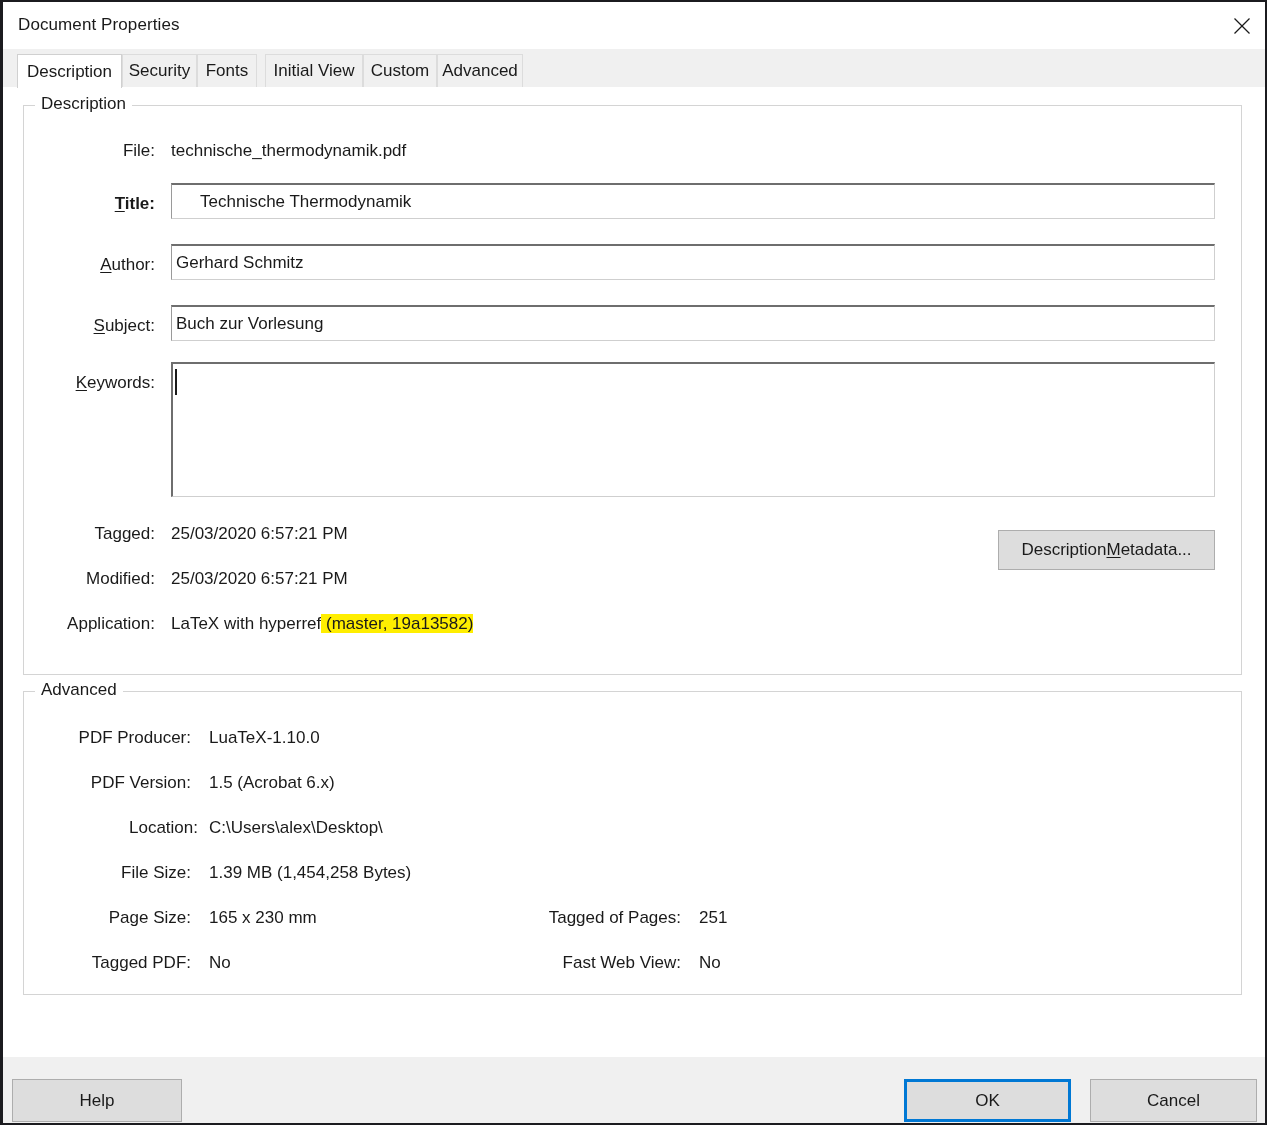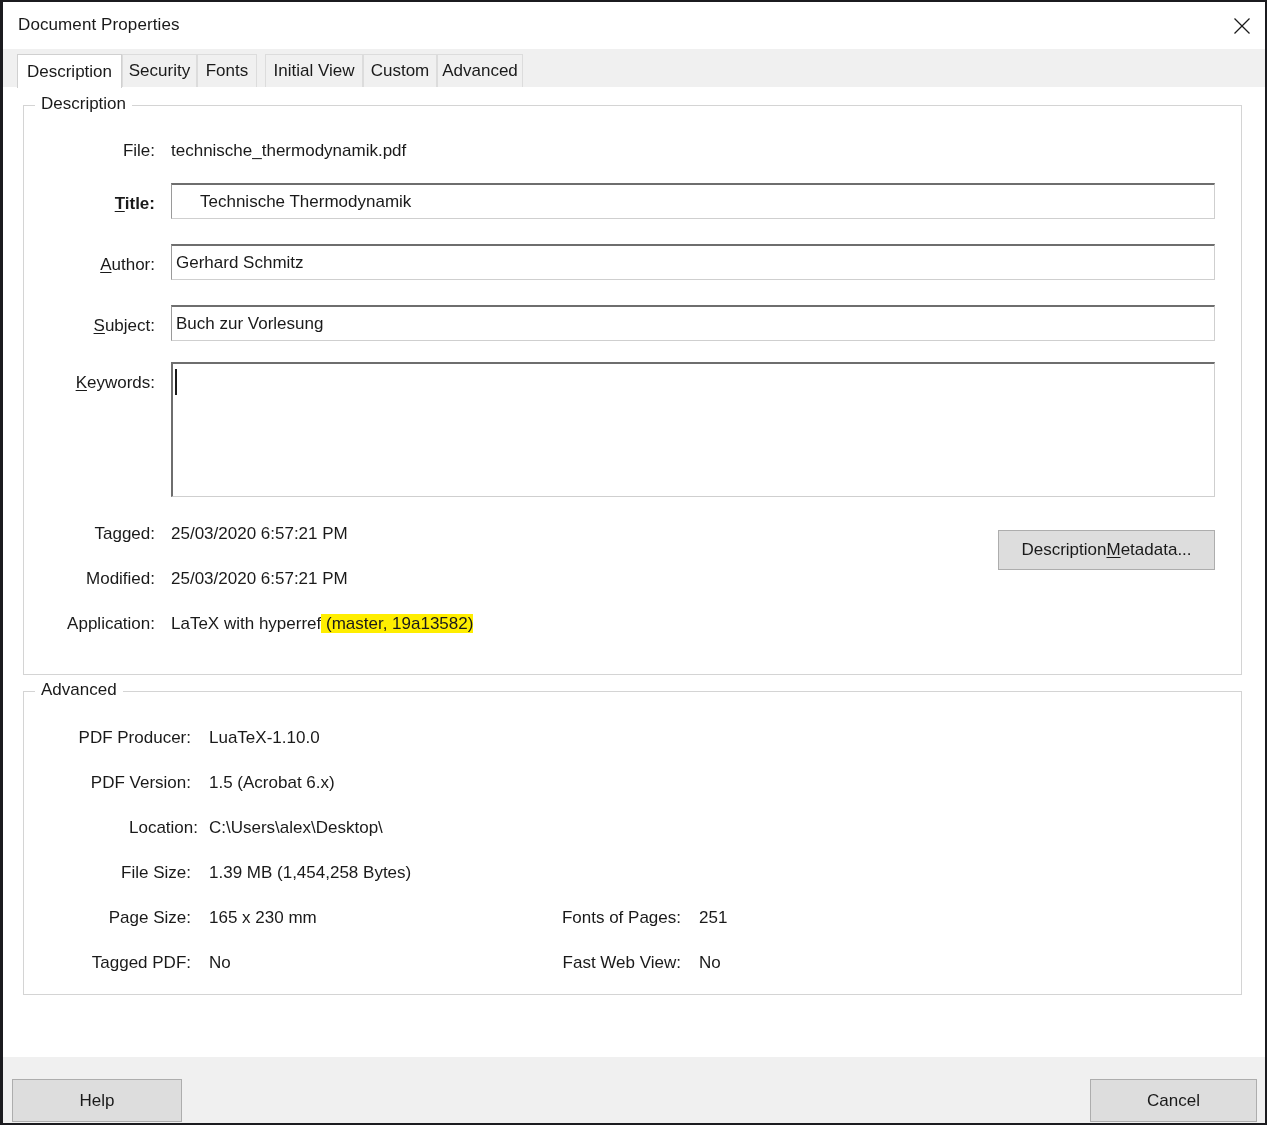--- a/index.html
+++ b/index.html
@@ -310,30 +310,33 @@
 
     <div class="lbl" style="left:20px; top:776px; width:168px;">File Size:</div>
     <div class="val" style="left:206px; top:776px;">1.39 MB (1,454,258 Bytes)</div>
 
     <div class="lbl" style="left:20px; top:821px; width:168px;">Page Size:</div>
     <div class="val" style="left:206px; top:821px;">165 x 230 mm</div>
 
     <div class="lbl" style="left:20px; top:866px; width:168px;">Tagged PDF:</div>
     <div class="val" style="left:206px; top:866px;">No</div>
 
-    <div class="lbl" style="left:450px; top:821px; width:228px;">Fonts of Pages:</div>
+    <div class="lbl" style="left:450px; top:821px; width:228px;">Tagged of Pages:</div>
     <div class="val" style="left:696px; top:821px;">251</div>
 
     <div class="lbl" style="left:450px; top:866px; width:228px;">Fast Web View:</div>
     <div class="val" style="left:696px; top:866px;">No</div>
 
   </div>
 
   <div id="footer">
     <div class="btn" style="left:9px; top:22px; width:170px; height:43px;text-align:center;">
         <span>Help</span>
       </div>
+    <div class="btn focus" style="left:901px; top:22px; width:167px; height:43px;">
+        <span>OK</span>
+      </div>
     <div class="btn" style="left:1087px; top:22px; width:167px; height:43px;">
         <span>Cancel</span>
       </div>
   </div>
 
 </div>
 
 </body></html>

